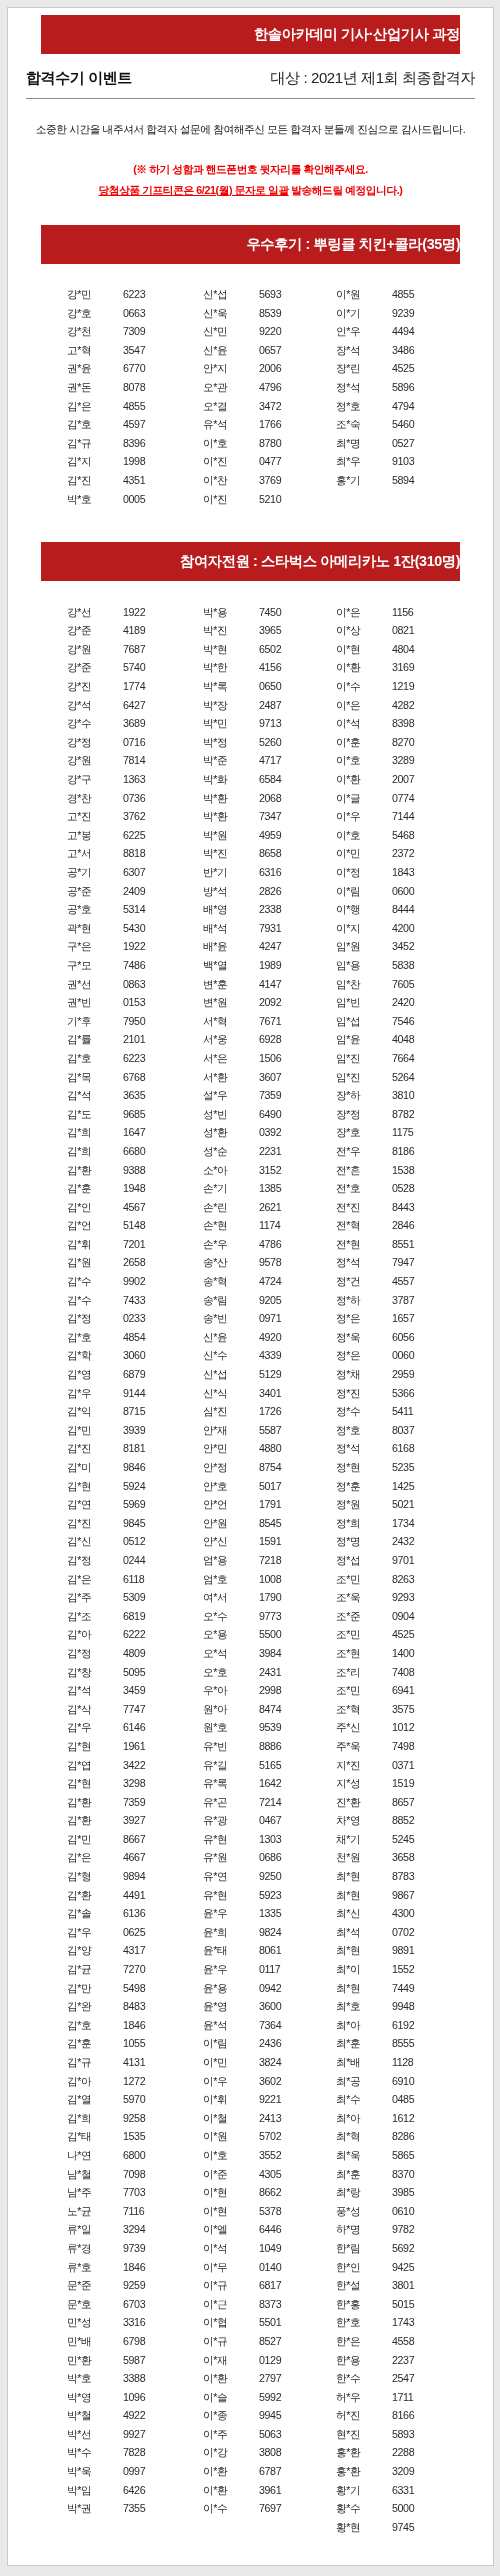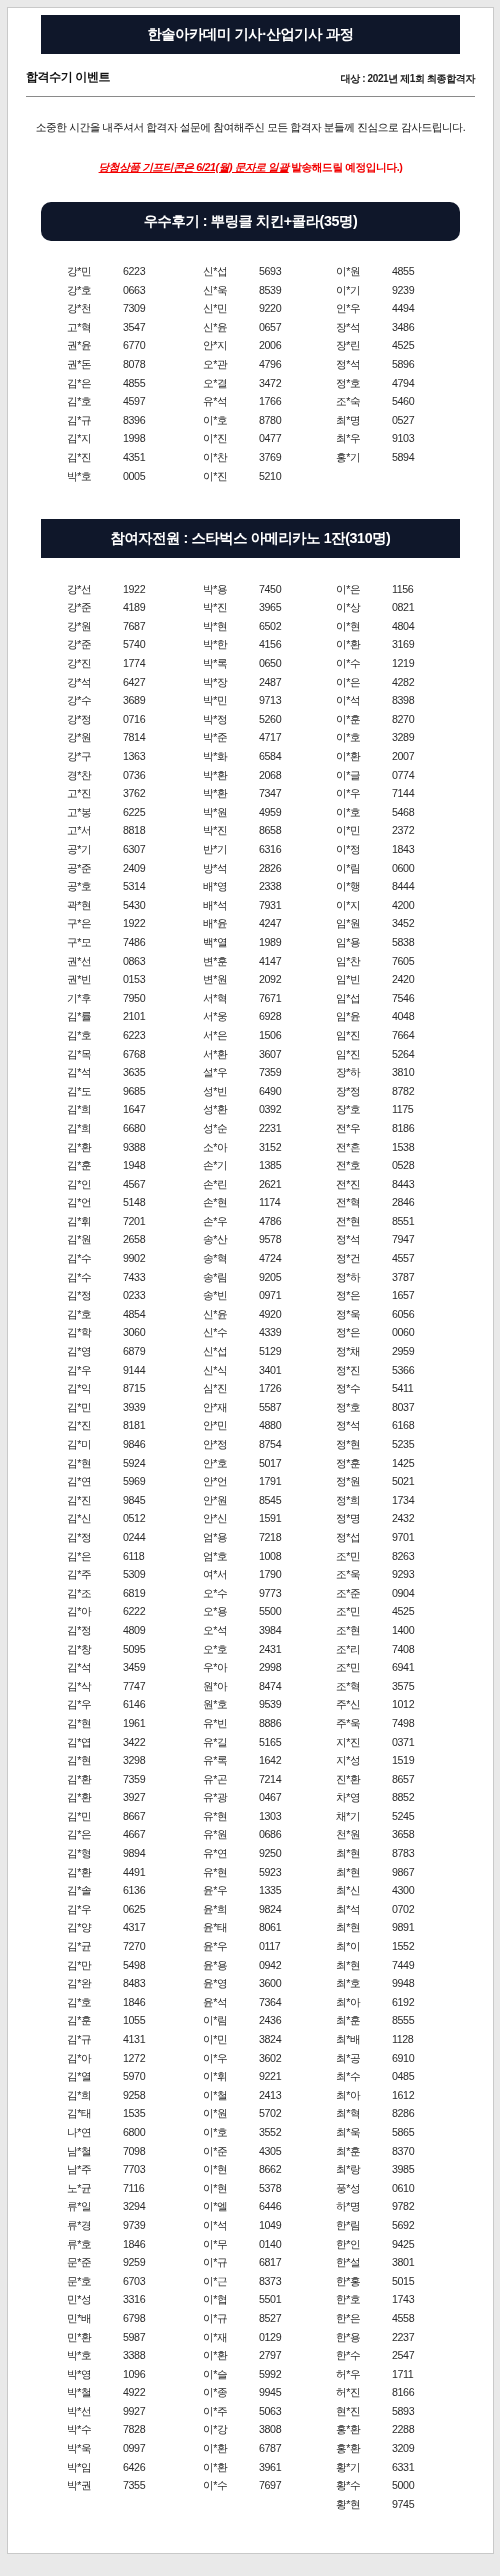--- a/index.html
+++ b/index.html
@@ -15,44 +15,43 @@
     margin: 7.2px auto;
     background: #ffffff;
     border: 0.7px solid #c9c9c9;
     padding: 6.4px 0 29px 0;
     min-height: 2547px;
   }
   .banner {
     margin: 0 33px;
     height: 39px;
     line-height: 39px;
-    background: #0f172a;
+    background: #b91c1c;
     color: #ffffff;
-    text-align: center;
+    text-align: right;
     font-size: 14.3px;
     font-weight: bold;
     letter-spacing: -0.4px;
   }
   .title-row {
     display: flex;
     justify-content: space-between;
     align-items: flex-end;
     margin: 15.7px 18px 0 18px;
   }
   .event-title {
-    font-size: 12px;
+    font-size: 15px;
     font-weight: bold;
     color: #111;
     letter-spacing: -0.4px;
   }
   .event-target {
-    font-size: 10px;
+    font-size: 15px;
     color: #222;
     letter-spacing: -0.4px;
-    font-weight: bold;
   }
   .rule {
     border: none;
     border-top: 0.7px solid #8a8a8a;
     margin: 9.3px 18px 0 18px;
   }
   .desc {
     margin-top: 20px;
     text-align: center;
     font-size: 10.7px;
@@ -62,22 +61,22 @@
   }
   .notice {
     margin-top: 20px;
     text-align: center;
     font-size: 10.7px;
     font-weight: bold;
     line-height: 21px;
     color: #f10000;
     letter-spacing: -0.4px;
   }
-  .notice .u { text-decoration: underline; font-style: italic; }
-  .section-banner-1 { margin-top: 24px; border-radius: 10px; }
+  .notice .u { text-decoration: underline; }
+  .section-banner-1 { margin-top: 24px; }
   .section-banner-2 { margin-top: 34px; }
   .winners {
     display: grid;
     grid-template-columns: 56px 80px 56px 77px 56px 42px;
     justify-content: center;
     margin-top: 21.5px;
     font-size: 10.7px;
     color: #2b2b2b;
     letter-spacing: -0.4px;
   }
@@ -102,20 +101,21 @@
     <span class="event-target">대상 : 2021년 제1회 최종합격자</span>
   </div>
 
   <hr class="rule">
 
   <div class="desc">
     <div>소중한 시간을 내주셔서 합격자 설문에 참여해주신 모든 합격자 분들께 진심으로 감사드립니다.</div>
   </div>
 
   <div class="notice">
+    <div>(※ 하기 성함과 핸드폰번호 뒷자리를 확인해주세요.</div>
     <div><span class="u">당첨상품 기프티콘은 6/21(월) 문자로 일괄</span><span> 발송해드릴 예정입니다.)</span></div>
   </div>
 
   <div class="banner section-banner-1">
     <span>우수후기 : 뿌링클 치킨+콜라(35명)</span>
   </div>
 
   <div class="winners">
       <div class="cell nm">강*민</div>
       <div class="cell num">6223</div>

